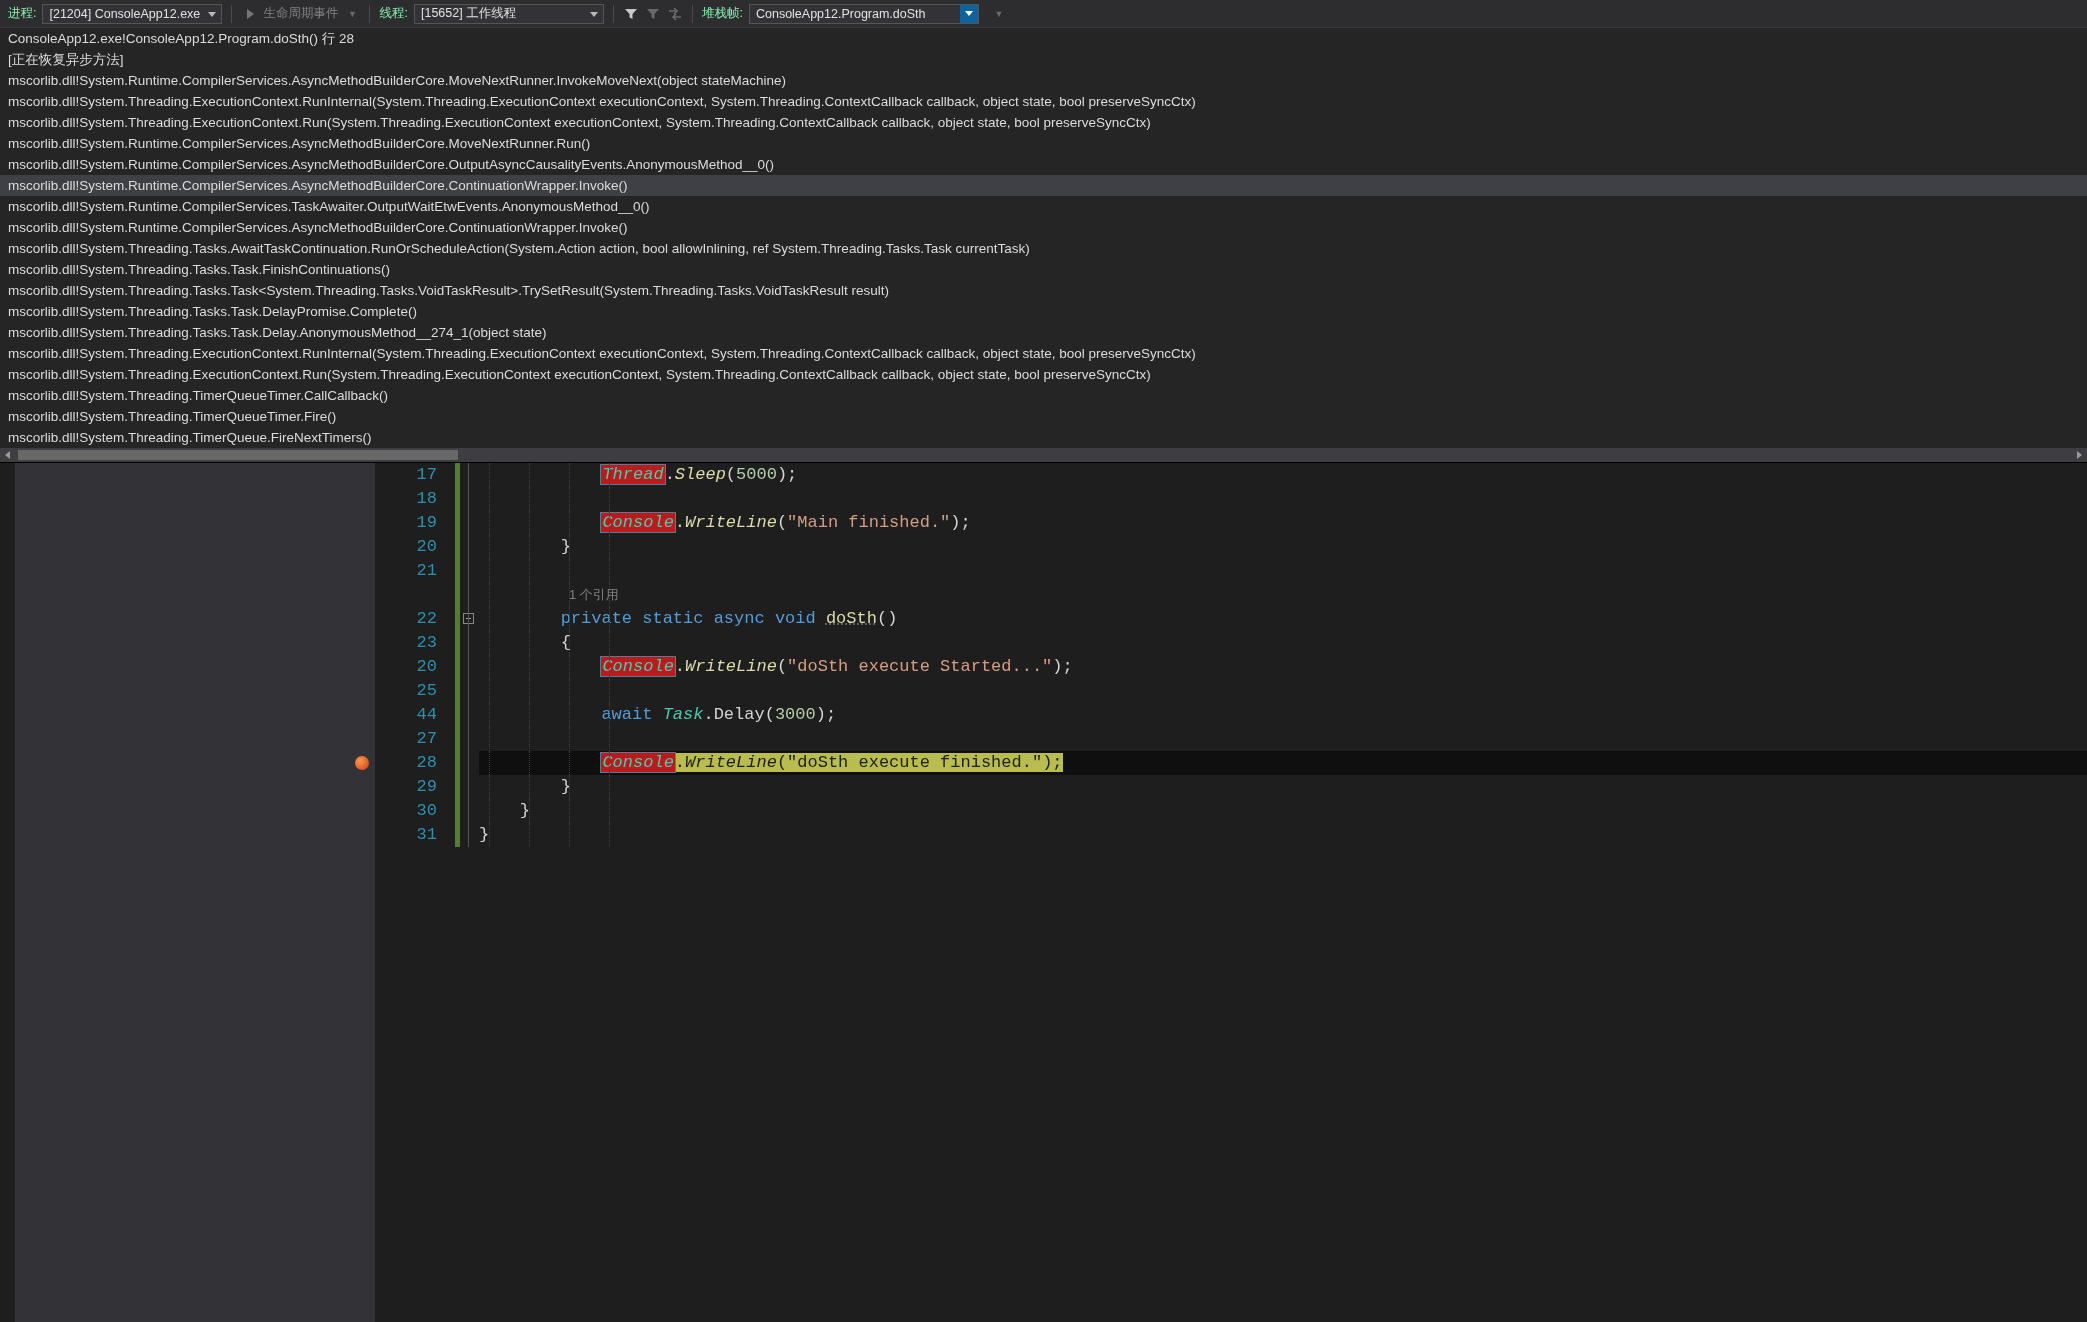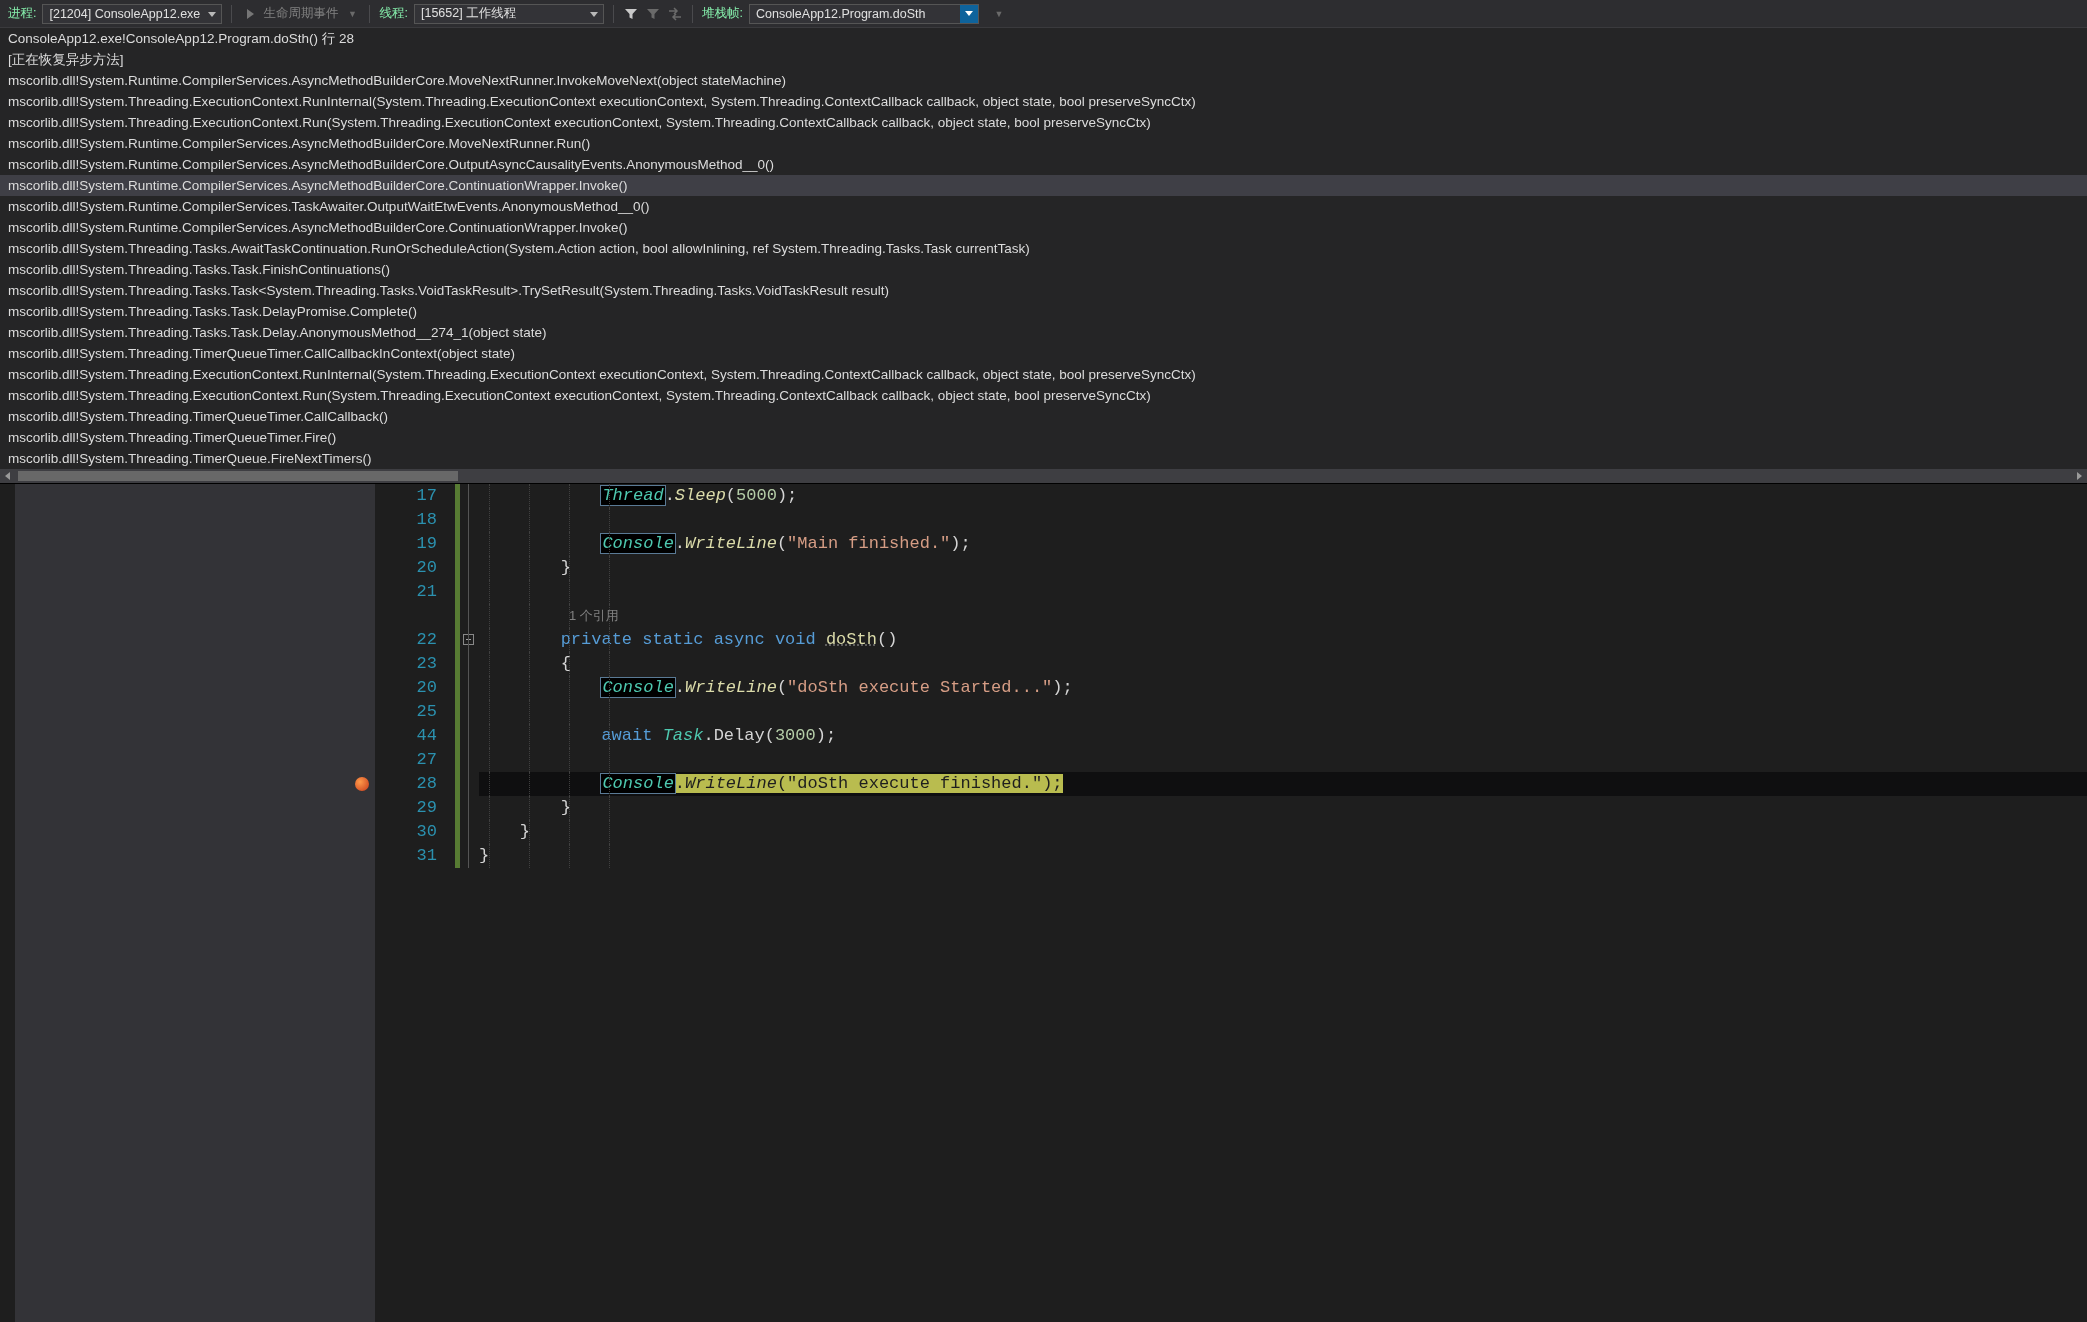--- a/index.html
+++ b/index.html
@@ -41,21 +41,21 @@
   .fold-gutter .fbox{position:absolute; left:2px; width:11px; height:11px; border:1px solid #888; background:#1e1e1e;}
   .fold-gutter .fbox::before{content:""; position:absolute; left:2px; right:2px; top:4px; height:1px; background:#a0a0a0;}
   .fold-gutter .vline{position:absolute; left:7px; width:1px; background:#555;}
   .change-bar{ width:6px; background:#1e1e1e; position:relative;}
   .change-bar .seg{position:absolute; left:0; width:5px; background:#577b33;}
   .code{ flex:1; position:relative;}
   .row{ height:24px; line-height:24px; white-space:pre; position:relative;}
   .indent-guide{position:absolute; top:0; bottom:0; width:0; border-left:1px dotted #404040;}
   .hl-row{ background:#0f0f10;}
   .step-hl{ background:#b9bc4f; color:#1e1e1e;}
-  .boxed-type{ outline:1px solid #5a7a95; background:#000000; color:#b5cea8; padding:0 1px;}
+  .boxed-type{ outline:1px solid #5a7a95; background:#b91c1c; color:#b5cea8; padding:0 1px;}
   .codelens{ color:#808080; font-size:13px; font-family:"Segoe UI","Microsoft YaHei",sans-serif;}
 
   .tk-type{ color:#4ec9b0; font-style:italic;}
   .tk-method-y{ color:#dcdcaa; font-style:italic;}
   .tk-kw{ color:#569cd6;}
   .tk-num{ color:#b5cea8;}
   .tk-str{ color:#d69d85;}
   .tk-punc{ color:#d4d4d4;}
   .tk-fn-def{ color:#dcdcaa; text-decoration:underline dotted #6a6a6a;}
   .tk-plain{ color:#d4d4d4;}
@@ -114,21 +114,20 @@
       <div class="csrow">mscorlib.dll!System.Runtime.CompilerServices.AsyncMethodBuilderCore.MoveNextRunner.Run()</div>
       <div class="csrow">mscorlib.dll!System.Runtime.CompilerServices.AsyncMethodBuilderCore.OutputAsyncCausalityEvents.AnonymousMethod__0()</div>
       <div class="csrow sel">mscorlib.dll!System.Runtime.CompilerServices.AsyncMethodBuilderCore.ContinuationWrapper.Invoke()</div>
       <div class="csrow">mscorlib.dll!System.Runtime.CompilerServices.TaskAwaiter.OutputWaitEtwEvents.AnonymousMethod__0()</div>
       <div class="csrow">mscorlib.dll!System.Runtime.CompilerServices.AsyncMethodBuilderCore.ContinuationWrapper.Invoke()</div>
       <div class="csrow">mscorlib.dll!System.Threading.Tasks.AwaitTaskContinuation.RunOrScheduleAction(System.Action action, bool allowInlining, ref System.Threading.Tasks.Task currentTask)</div>
       <div class="csrow">mscorlib.dll!System.Threading.Tasks.Task.FinishContinuations()</div>
       <div class="csrow">mscorlib.dll!System.Threading.Tasks.Task&lt;System.Threading.Tasks.VoidTaskResult&gt;.TrySetResult(System.Threading.Tasks.VoidTaskResult result)</div>
       <div class="csrow">mscorlib.dll!System.Threading.Tasks.Task.DelayPromise.Complete()</div>
       <div class="csrow">mscorlib.dll!System.Threading.Tasks.Task.Delay.AnonymousMethod__274_1(object state)</div>
-      <div class="csrow">mscorlib.dll!System.Threading.TimerQueueTimer.CallCallbackInContext(object state)</div>
       <div class="csrow">mscorlib.dll!System.Threading.ExecutionContext.RunInternal(System.Threading.ExecutionContext executionContext, System.Threading.ContextCallback callback, object state, bool preserveSyncCtx)</div>
       <div class="csrow">mscorlib.dll!System.Threading.ExecutionContext.Run(System.Threading.ExecutionContext executionContext, System.Threading.ContextCallback callback, object state, bool preserveSyncCtx)</div>
       <div class="csrow">mscorlib.dll!System.Threading.TimerQueueTimer.CallCallback()</div>
       <div class="csrow">mscorlib.dll!System.Threading.TimerQueueTimer.Fire()</div>
       <div class="csrow">mscorlib.dll!System.Threading.TimerQueue.FireNextTimers()</div>
     </div>
   <div class="hscroll">
     <div class="arrow l"></div>
     <div class="thumb"></div>
     <div class="arrow r"></div>

